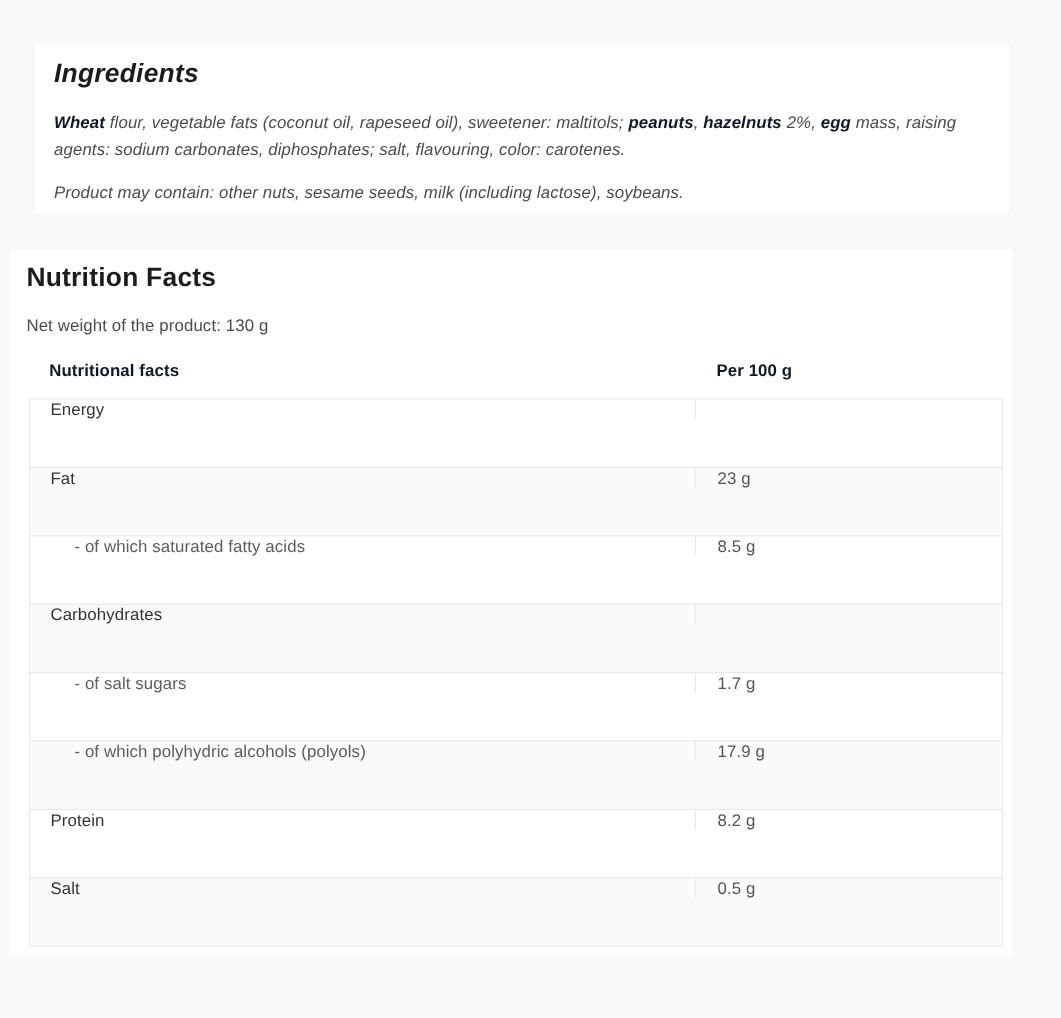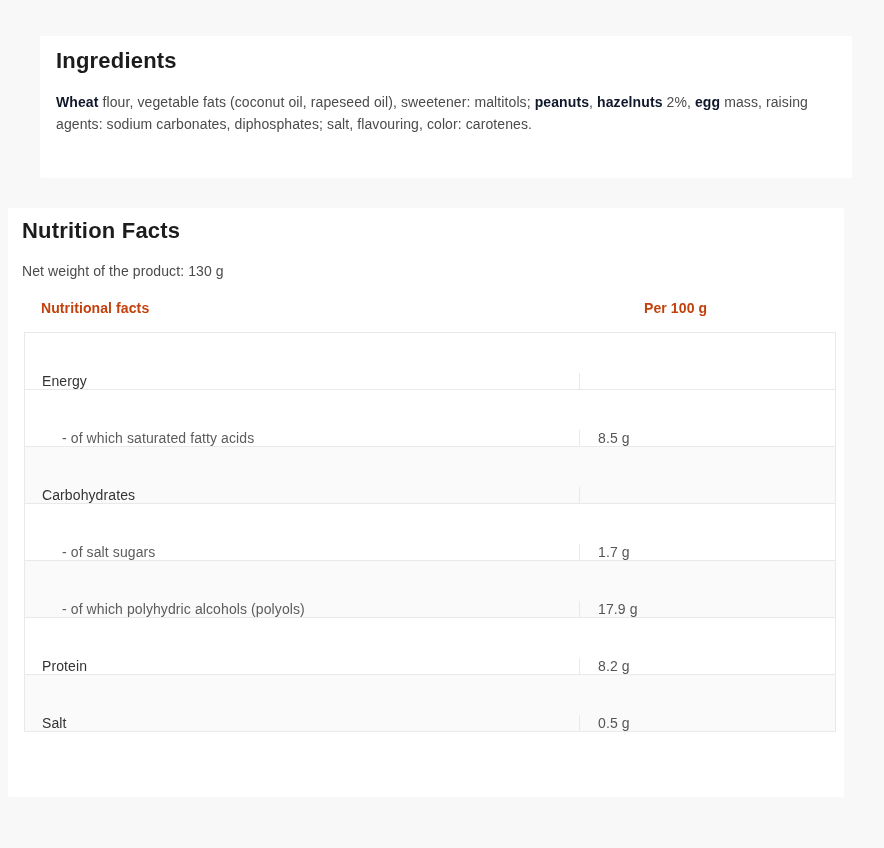--- a/index.html
+++ b/index.html
@@ -6,79 +6,84 @@
   body{
     width:884px;height:848px;
     background:#f8f8f8;
     font-family:"Liberation Sans",sans-serif;
     position:relative;
     -webkit-font-smoothing:antialiased;
   }
   .card{position:absolute;background:#ffffff;border-radius:2px;box-sizing:border-box}
 
   
-  .card-ingredients{left:40px;top:36px;width:812px;height:142px;padding:10px 16px;}
+  .card-ingredients{left:29px;top:36px;width:812px;height:142px;padding:10px 16px;font-style:italic;}
   .section-title{
     margin:0;font-size:22px;line-height:30px;font-weight:700;
     color:#1c1c1c;letter-spacing:.2px;
   }
   .desc{margin:15px 0 0;font-size:14px;line-height:22px;color:#4b4b4b;letter-spacing:.1px}
   .desc b{color:#0f172a;font-weight:700}
   .may-contain{margin:16px 0 0;font-size:14px;line-height:18px;color:#4b4b4b;letter-spacing:.1px}
 
   
   .card-nutrition{left:8px;top:208px;width:836px;height:589px;padding:8px 14px;}
   .net-weight{margin:16px 0 0;font-size:14px;line-height:18px;color:#4b4b4b;letter-spacing:.1px}
 
   .thead{
     display:flex;margin:12px 0 0 2px;padding:8px 0 16px;
-    font-size:14px;font-weight:700;color:#c2410c;letter-spacing:.1px;gap:47px;
+    font-size:14px;font-weight:700;color:#0f172a;letter-spacing:.1px;
   }
   .thead .hlabel{flex:0 0 555px;padding-left:17px;box-sizing:border-box}
   .thead .hvalue{flex:1;padding-left:18px}
 
   .ntable{
     margin-left:2px;width:812px;box-sizing:border-box;
     border:1px solid #e9e9e9;background:#ffffff;
   }
   .trow{
-    display:flex;height:56px;align-items:flex-end;
+    display:flex;height:56px;align-items:flex-start;
     border-top:1px solid #e9e9e9;font-size:14px;letter-spacing:.1px;
     background:#ffffff;
   }
   .trow:first-child{border-top:none}
   .trow.even{background:#fafafa}
   .tcell{display:flex;align-items:center;box-sizing:border-box}
   .tlabel{
     flex:0 0 555px;padding-left:17px;color:#333333;
     border-right:1px solid #e9e9e9;
   }
   .tlabel.sub{padding-left:37px;color:#5c5c5c}
   .tvalue{flex:1;padding-left:18px;color:#555555}
 </style>
 </head>
 <body>
 
 <section class="card card-ingredients">
   <h1 class="section-title">Ingredients</h1>
   <p class="desc"><b>Wheat</b><span> flour, vegetable fats (coconut oil, rapeseed oil), sweetener: maltitols; </span><b>peanuts</b><span>, </span><b>hazelnuts</b><span> 2%, </span><b>egg</b><span> mass, raising agents: sodium carbonates, diphosphates; salt, flavouring, color: carotenes.</span></p>
+  <p class="may-contain">Product may contain: other nuts, sesame seeds, milk (including lactose), soybeans.</p>
 </section>
 
 <section class="card card-nutrition">
   <h1 class="section-title">Nutrition Facts</h1>
   <p class="net-weight">Net weight of the product: 130 g</p>
 
   <div class="thead">
     <div class="hlabel">Nutritional facts</div>
     <div class="hvalue">Per 100 g</div>
   </div>
 
   <div class="ntable">
     <div class="trow">
       <div class="tcell tlabel">Energy</div>
+    </div>
+    <div class="trow even">
+      <div class="tcell tlabel">Fat</div>
+      <div class="tcell tvalue">23 g</div>
     </div>
     <div class="trow">
       <div class="tcell tlabel sub">- of which saturated fatty acids</div>
       <div class="tcell tvalue">8.5 g</div>
     </div>
     <div class="trow even">
       <div class="tcell tlabel">Carbohydrates</div>
     </div>
     <div class="trow">
       <div class="tcell tlabel sub">- of salt sugars</div>

